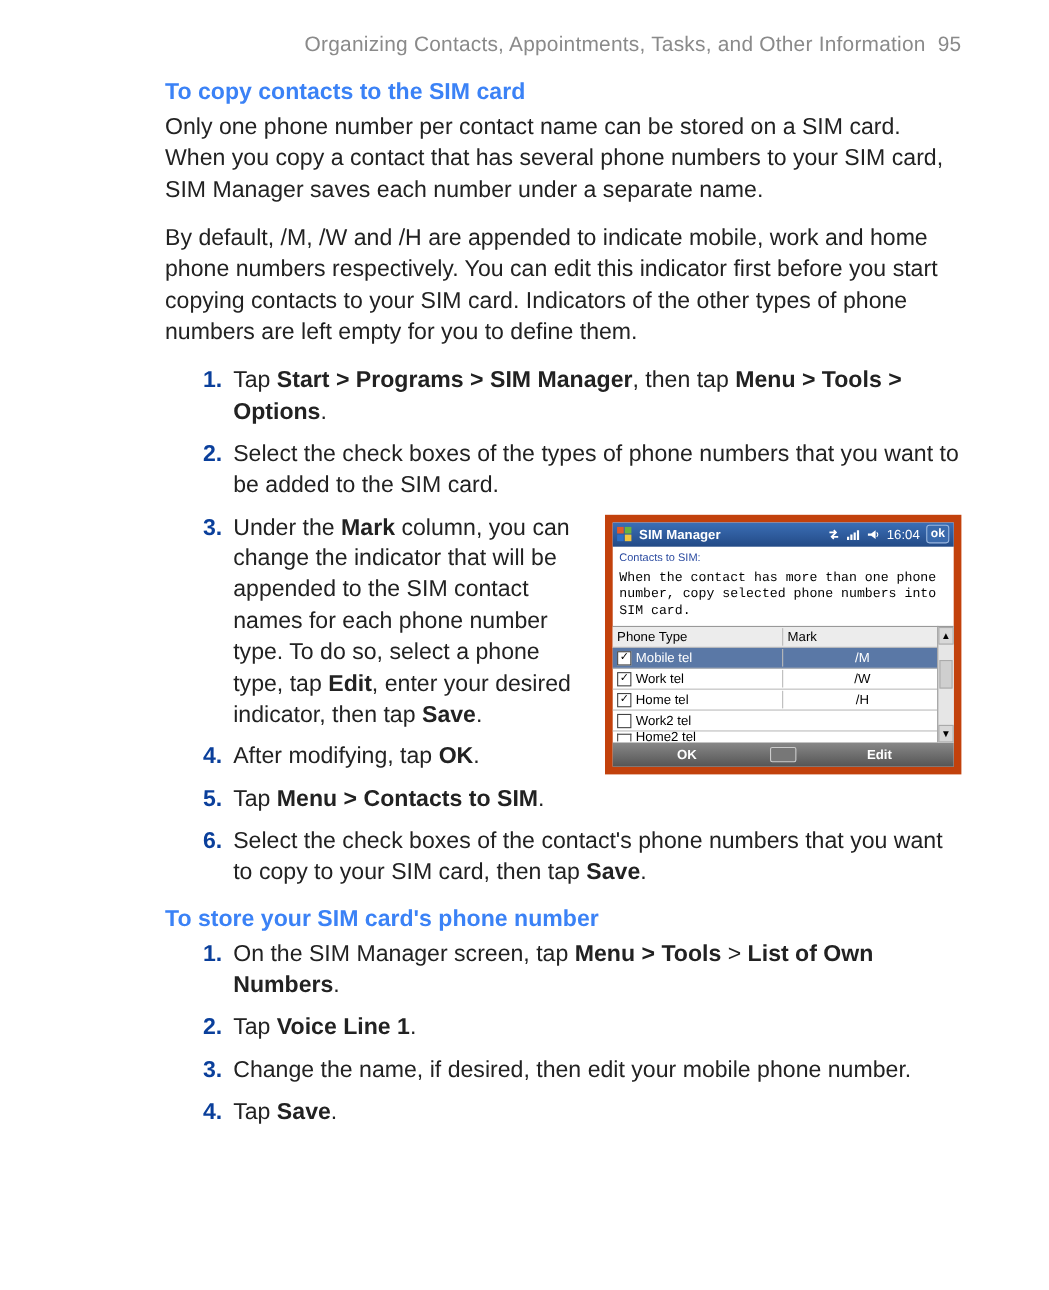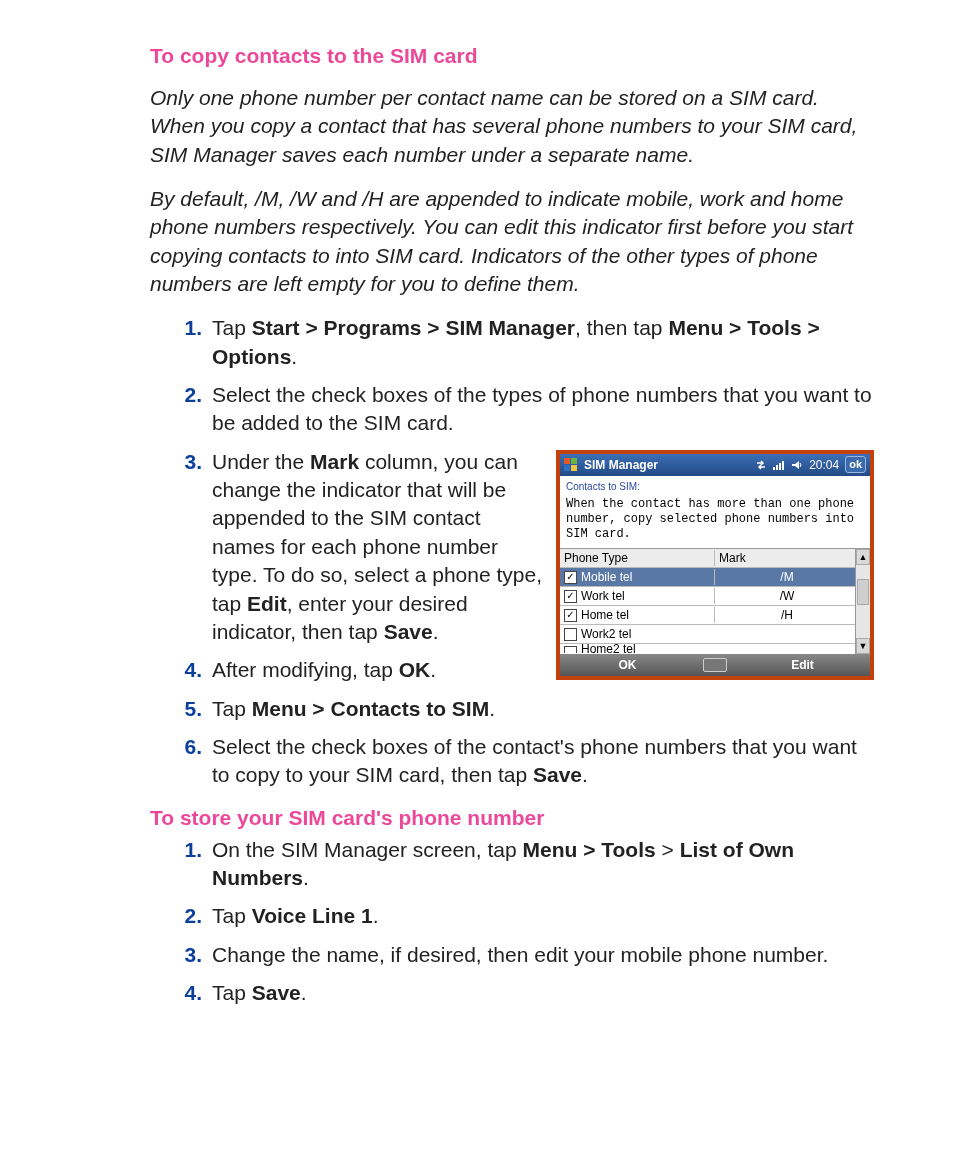--- a/index.html
+++ b/index.html
@@ -16,30 +16,29 @@
   }
   .running-head {
     color: #8a8a8a;
     font-size: 19px;
     text-align: right;
     padding-right: 0;
     margin-bottom: 20px;
     letter-spacing: 0.2px;
   }
   h3.section {
-    color: #ec4899;
+    color: #3b82f6;
     font-weight: 700;
     font-size: 21px;
     margin: 14px 0 6px 0;
   }
   p.body {
     font-size: 21px;
     line-height: 1.35;
-    margin: 16px 0 16px 0;
-    font-style: italic;
+    margin: 6px 0 16px 0;
   }
   ol.steps {
     list-style: none;
     padding: 0;
     margin: 4px 0 16px 20px;
     counter-reset: step;
   }
   ol.steps > li {
     counter-increment: step;
     position: relative;
@@ -56,21 +55,21 @@
     color: #0a3f9b;
     font-weight: 700;
     width: 32px;
     text-align: right;
   }
   b { font-weight: 700; }
   .fig-wrap {
     float: right;
     width: 310px;
     margin: 2px 0 6px 10px;
-    border: 4px solid #c2410c;
+    border: 7px solid #c2410c;
     background: #fff;
     font-family: Tahoma, Arial, sans-serif;
     font-size: 12px;
     color: #000;
   }
   
   .titlebar {
     background: linear-gradient(#3b6fb6, #234a86);
     color: #fff;
     height: 22px;
@@ -157,25 +156,28 @@
   .softbar .sb-left, .softbar .sb-right{flex:1;text-align:center;}
   .softbar .sb-mid{width:40px;display:flex;align-items:center;justify-content:center;}
   .kbd-icon{width:22px;height:12px;border:1px solid #ccc;border-radius:2px;background:#777;}
   .step3-text{max-width:410px;}
 </style>
 </head>
 <body>
 
 <div class="page">
 
+  <div class="running-head">
+    <span>Organizing Contacts, Appointments, Tasks, and Other Information</span>&nbsp;&nbsp;<span>95</span>
+  </div>
 
   <h3 class="section">To copy contacts to the SIM card</h3>
 
   <p class="body">Only one phone number per contact name can be stored on a SIM card. When you copy a contact that has several phone numbers to your SIM card, SIM Manager saves each number under a separate name.</p>
-  <p class="body">By default, /M, /W and /H are appended to indicate mobile, work and home phone numbers respectively. You can edit this indicator first before you start copying contacts to into SIM card. Indicators of the other types of phone numbers are left empty for you to define them.</p>
+  <p class="body">By default, /M, /W and /H are appended to indicate mobile, work and home phone numbers respectively. You can edit this indicator first before you start copying contacts to your SIM card. Indicators of the other types of phone numbers are left empty for you to define them.</p>
 
   <ol class="steps">
     <li>
       <span>Tap </span><b>Start &gt; Programs &gt; SIM Manager</b><span>, then tap </span><b>Menu &gt; Tools &gt; Options</b><span>.</span>
     </li>
     <li>Select the check boxes of the types of phone numbers that you want to be added to the SIM card.</li>
     <li>
 
       <div class="fig-wrap">
         <div class="titlebar">
@@ -190,21 +192,21 @@
             <svg width="12" height="12">
                 <path d="M2 4 L8 4 M6 2 L8 4 L6 6 M10 8 L4 8 M6 6 L4 8 L6 10" stroke="#fff" stroke-width="1.5" fill="none"></path>
               </svg>
             <svg width="12" height="12">
                 <path d="M1 11 L1 8 M4 11 L4 6 M7 11 L7 4 M10 11 L10 2" stroke="#fff" stroke-width="2"></path>
               </svg>
             <svg width="12" height="12">
                 <path d="M1 5 L4 5 L8 2 L8 10 L4 7 L1 7 Z" fill="#fff"></path>
                 <path d="M9 4 Q11 6 9 8" stroke="#fff" fill="none"></path>
               </svg>
-            <span>20:04</span>
+            <span>16:04</span>
             <span class="ok-btn">ok</span>
           </span>
         </div>
         <div class="subhead">Contacts to SIM:</div>
         <div class="explain">When the contact has more than one phone number, copy selected phone numbers into SIM card.</div>
         <div class="grid-wrap">
           <div class="grid">
             <div class="g-head">
               <div class="col-type">Phone Type</div>
               <div class="col-mark">Mark</div>

